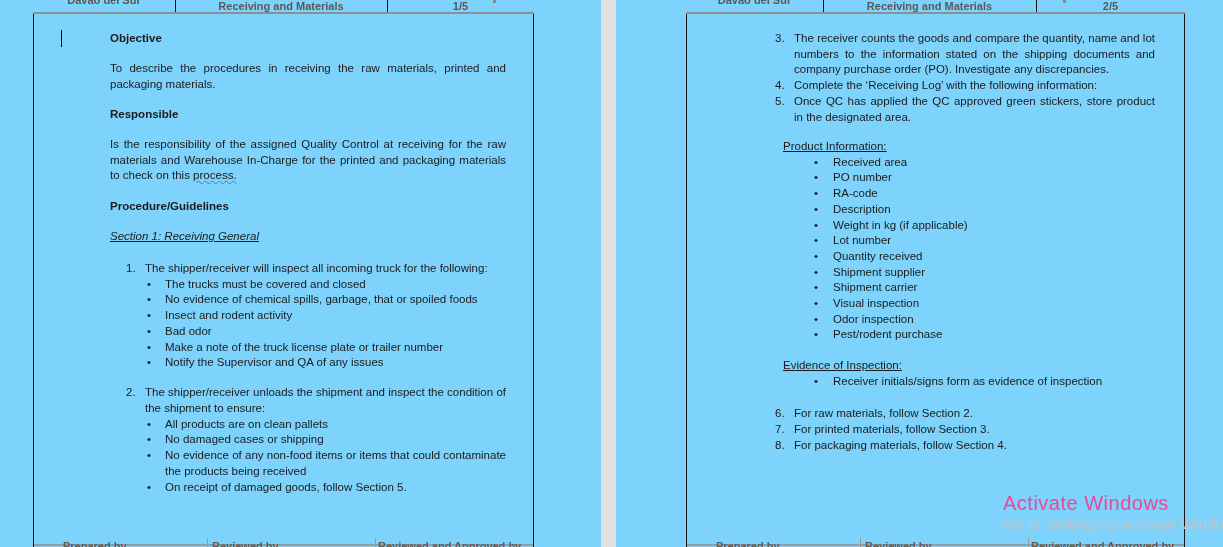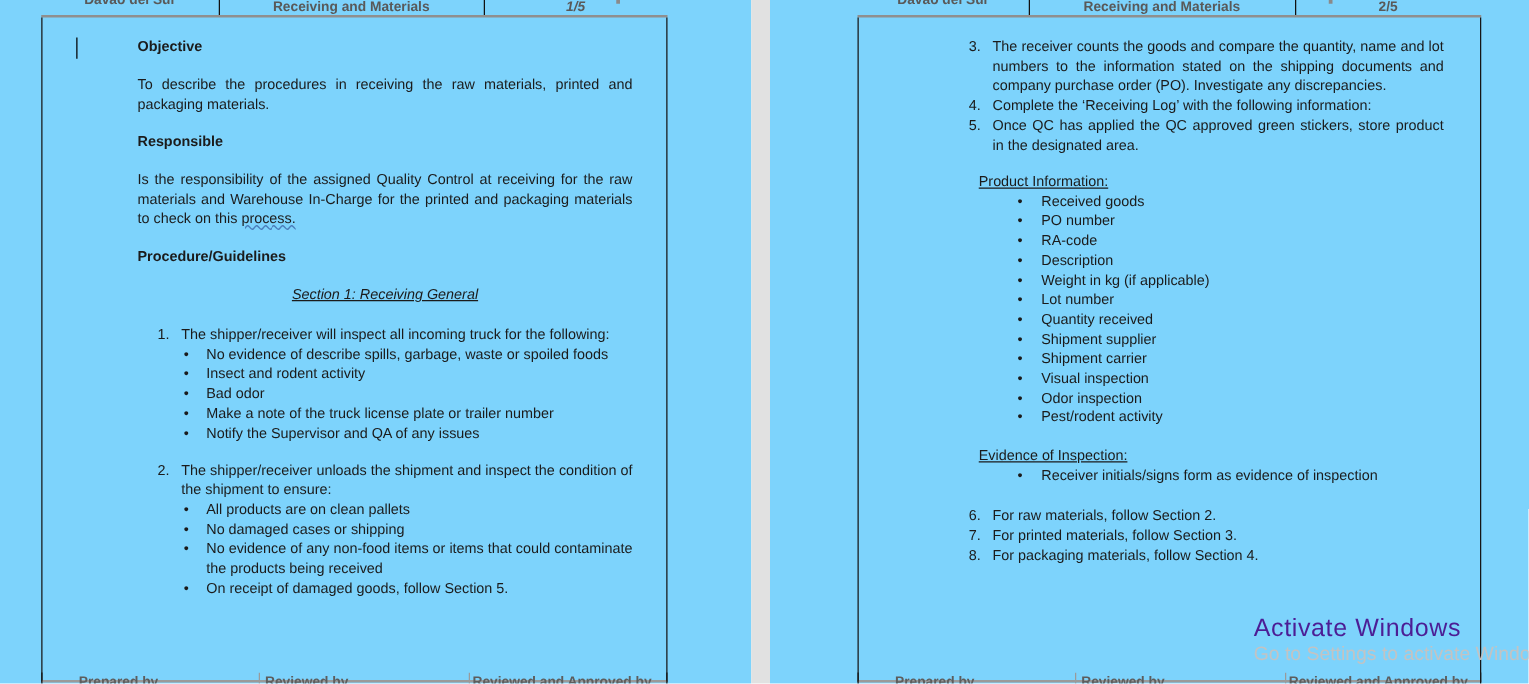--- a/index.html
+++ b/index.html
@@ -16,41 +16,41 @@
   
   .hdr { position:absolute; top:0; height:14px; border-bottom:2px solid #8f8f8f; }
   #page-left  .hdr { left:33px; width:501px; }
   #page-right .hdr { left:70px; width:499px; }
   .hdr .vline { position:absolute; top:0; width:1px; height:12px; background:#111; }
   #page-left  .hdr .v1 { left:142px; } #page-left  .hdr .v2 { left:354px; }
   #page-right .hdr .v1 { left:137px; } #page-right .hdr .v2 { left:350px; }
   .hdr .cell { position:absolute; text-align:center; font-weight:bold; font-size:11px; color:#595959; white-space:nowrap; }
   #page-left  .hdr .c1 { left:0; width:142px; top:-6px; }
   #page-left  .hdr .c2 { left:142px; width:212px; top:0px; }
-  #page-left  .hdr .c3 { left:354px; width:147px; top:0px;font-style:italic; }
+  #page-left  .hdr .c3 { left:354px; width:147px; top:0px; }
   #page-right .hdr .c1 { left:0; width:137px; top:-6px; }
   #page-right .hdr .c2 { left:137px; width:213px; top:0px; }
   #page-right .hdr .c3 { left:350px; width:149px; top:0px;text-align:center; }
   .hdr .frag { position:absolute; top:0; width:3px; height:3px; background:#8a8a8a; }
   #page-left  .hdr .frag { left:460px; }
   #page-right .hdr .frag { left:377px; }
 
   
   .content { position:absolute; top:14px; height:532px;
              border-left:1px solid #161616; border-right:1px solid #161616;
              border-bottom:2px solid #9a9a9a; overflow:hidden;padding-left:48px; }
   #page-left  .content { left:33px; width:501px; }
   #page-right .content { left:70px; width:499px; }
   .doc { font-size:11.5px; line-height:15.7px; color:#1b1b1b; }
   #page-left  .doc { padding:0 27px 0 28px; }
   #page-right .doc { padding:0 29px 0 26px; }
 
   .just { text-align:justify; }
   .h { font-weight:bold; }
-  .sec-title { font-style:italic; text-decoration:underline;text-align:center; }
+  .sec-title { font-style:italic; text-decoration:underline; }
   .sub-title { text-decoration:underline; }
   #page-right .sub-title { margin-left:22px; }
 
   .wavy { text-decoration:underline; text-decoration-style:wavy; text-decoration-color:#4a7ebb; text-decoration-thickness:1px; }
 
   .num-item { position:relative; }
   #page-left  .num-item { padding-left:35px; } #page-left  .num-item .num { position:absolute; left:16px; top:0; }
   #page-right .num-item { padding-left:33px; } #page-right .num-item .num { position:absolute; left:14px; top:0; }
 
   .bullet { position:relative; }
@@ -68,21 +68,21 @@
   
   .ftr { position:absolute; top:538px; height:9px; overflow:hidden;
          border-left:1px solid #161616; border-right:1px solid #161616; }
   #page-left  .ftr { left:33px; width:501px; }
   #page-right .ftr { left:70px; width:499px; }
   .ftr .vline { position:absolute; top:0; width:1px; height:9px; background:#9a9a9a; }
   .ftr .f1 { left:173px; } .ftr .f2 { left:341px; }
   .ftr .cell { position:absolute; top:2px; font-size:11px; font-weight:bold; color:#5d5d5d; white-space:nowrap; }
   .ftr .t1 { left:29px; } .ftr .t2 { left:178px; } .ftr .t3 { left:344px; }
 
-  .wm { position:absolute; color:#4c1d95; white-space:nowrap; }
+  .wm { position:absolute; color:#ec4899; white-space:nowrap; }
   .wm1 { left:1003px; top:492px; font-size:20px; letter-spacing:0.5px; }
   .wm2 { left:1003px; top:515px; font-size:15.5px; color:#c3c3c3; }
 </style>
 </head>
 <body>
 
 <div id="screen">
 
   <div class="page" id="page-left">
 
@@ -102,21 +102,22 @@
 
         <div class="h" style="margin-top:14.6px">Responsible</div>
         <div class="just mt-b"><span>Is the responsibility of the assigned Quality Control at receiving for the raw materials and Warehouse In-Charge for the printed and packaging materials to check on this </span><span class="wavy">process.</span></div>
 
         <div class="h" style="margin-top:14.9px">Procedure/Guidelines</div>
         <div class="sec-title mt-b">Section 1: Receiving General</div>
 
         <div class="num-item just mt-c">
           <span class="num">1.</span><span>The shipper/receiver will inspect all incoming truck for the following:</span>
         </div>
-        <div class="bullet just"><span class="dot"></span><span>No evidence of describe spills, garbage, waste or spoiled foods</span></div>
+        <div class="bullet just"><span class="dot"></span><span>The trucks must be covered and closed</span></div>
+        <div class="bullet just"><span class="dot"></span><span>No evidence of chemical spills, garbage, that or spoiled foods</span></div>
         <div class="bullet just"><span class="dot"></span><span>Insect and rodent activity</span></div>
         <div class="bullet just"><span class="dot"></span><span>Bad odor</span></div>
         <div class="bullet just"><span class="dot"></span><span>Make a note of the truck license plate or trailer number</span></div>
         <div class="bullet just"><span class="dot"></span><span>Notify the Supervisor and QA of any issues</span></div>
 
         <div class="num-item just" style="margin-top:14.4px">
           <span class="num">2.</span><span>The shipper/receiver unloads the shipment and inspect the condition of the shipment to ensure:</span>
         </div>
         <div class="bullet just"><span class="dot"></span><span>All products are on clean pallets</span></div>
         <div class="bullet just"><span class="dot"></span><span>No damaged cases or shipping</span></div>
@@ -155,33 +156,33 @@
           <span class="num">3.</span><span>The receiver counts the goods and compare the quantity, name and lot numbers to the information stated on the shipping documents and company purchase order (PO). Investigate any discrepancies.</span>
         </div>
         <div class="num-item just">
           <span class="num">4.</span><span>Complete the ‘Receiving Log’ with the following information:</span>
         </div>
         <div class="num-item just">
           <span class="num">5.</span><span>Once QC has applied the QC approved green stickers, store product in the designated area.</span>
         </div>
 
         <div class="sub-title" style="margin-top:13.8px">Product Information:</div>
-        <div class="bullet"><span class="dot"></span><span>Received goods</span></div>
+        <div class="bullet"><span class="dot"></span><span>Received area</span></div>
         <div class="bullet"><span class="dot"></span><span>PO number</span></div>
         <div class="bullet"><span class="dot"></span><span>RA-code</span></div>
         <div class="bullet"><span class="dot"></span><span>Description</span></div>
         <div class="bullet"><span class="dot"></span><span>Weight in kg (if applicable)</span></div>
         <div class="bullet"><span class="dot"></span><span>Lot number</span></div>
         <div class="bullet"><span class="dot"></span><span>Quantity received</span></div>
         <div class="bullet"><span class="dot"></span><span>Shipment supplier</span></div>
         <div class="bullet"><span class="dot"></span><span>Shipment carrier</span></div>
 
         <div class="bullet"><span class="dot"></span><span>Visual inspection</span></div>
         <div class="bullet"><span class="dot"></span><span>Odor inspection</span></div>
-        <div class="bullet"><span class="dot"></span><span>Pest/rodent activity</span></div>
+        <div class="bullet"><span class="dot"></span><span>Pest/rodent purchase</span></div>
 
         <div class="sub-title" style="margin-top:15px">Evidence of Inspection:</div>
         <div class="bullet"><span class="dot"></span><span>Receiver initials/signs form as evidence of inspection</span></div>
 
         <div class="num-item" style="margin-top:16.6px">
           <span class="num">6.</span><span>For raw materials, follow Section 2.</span>
         </div>
         <div class="num-item">
           <span class="num">7.</span><span>For printed materials, follow Section 3.</span>
         </div>

